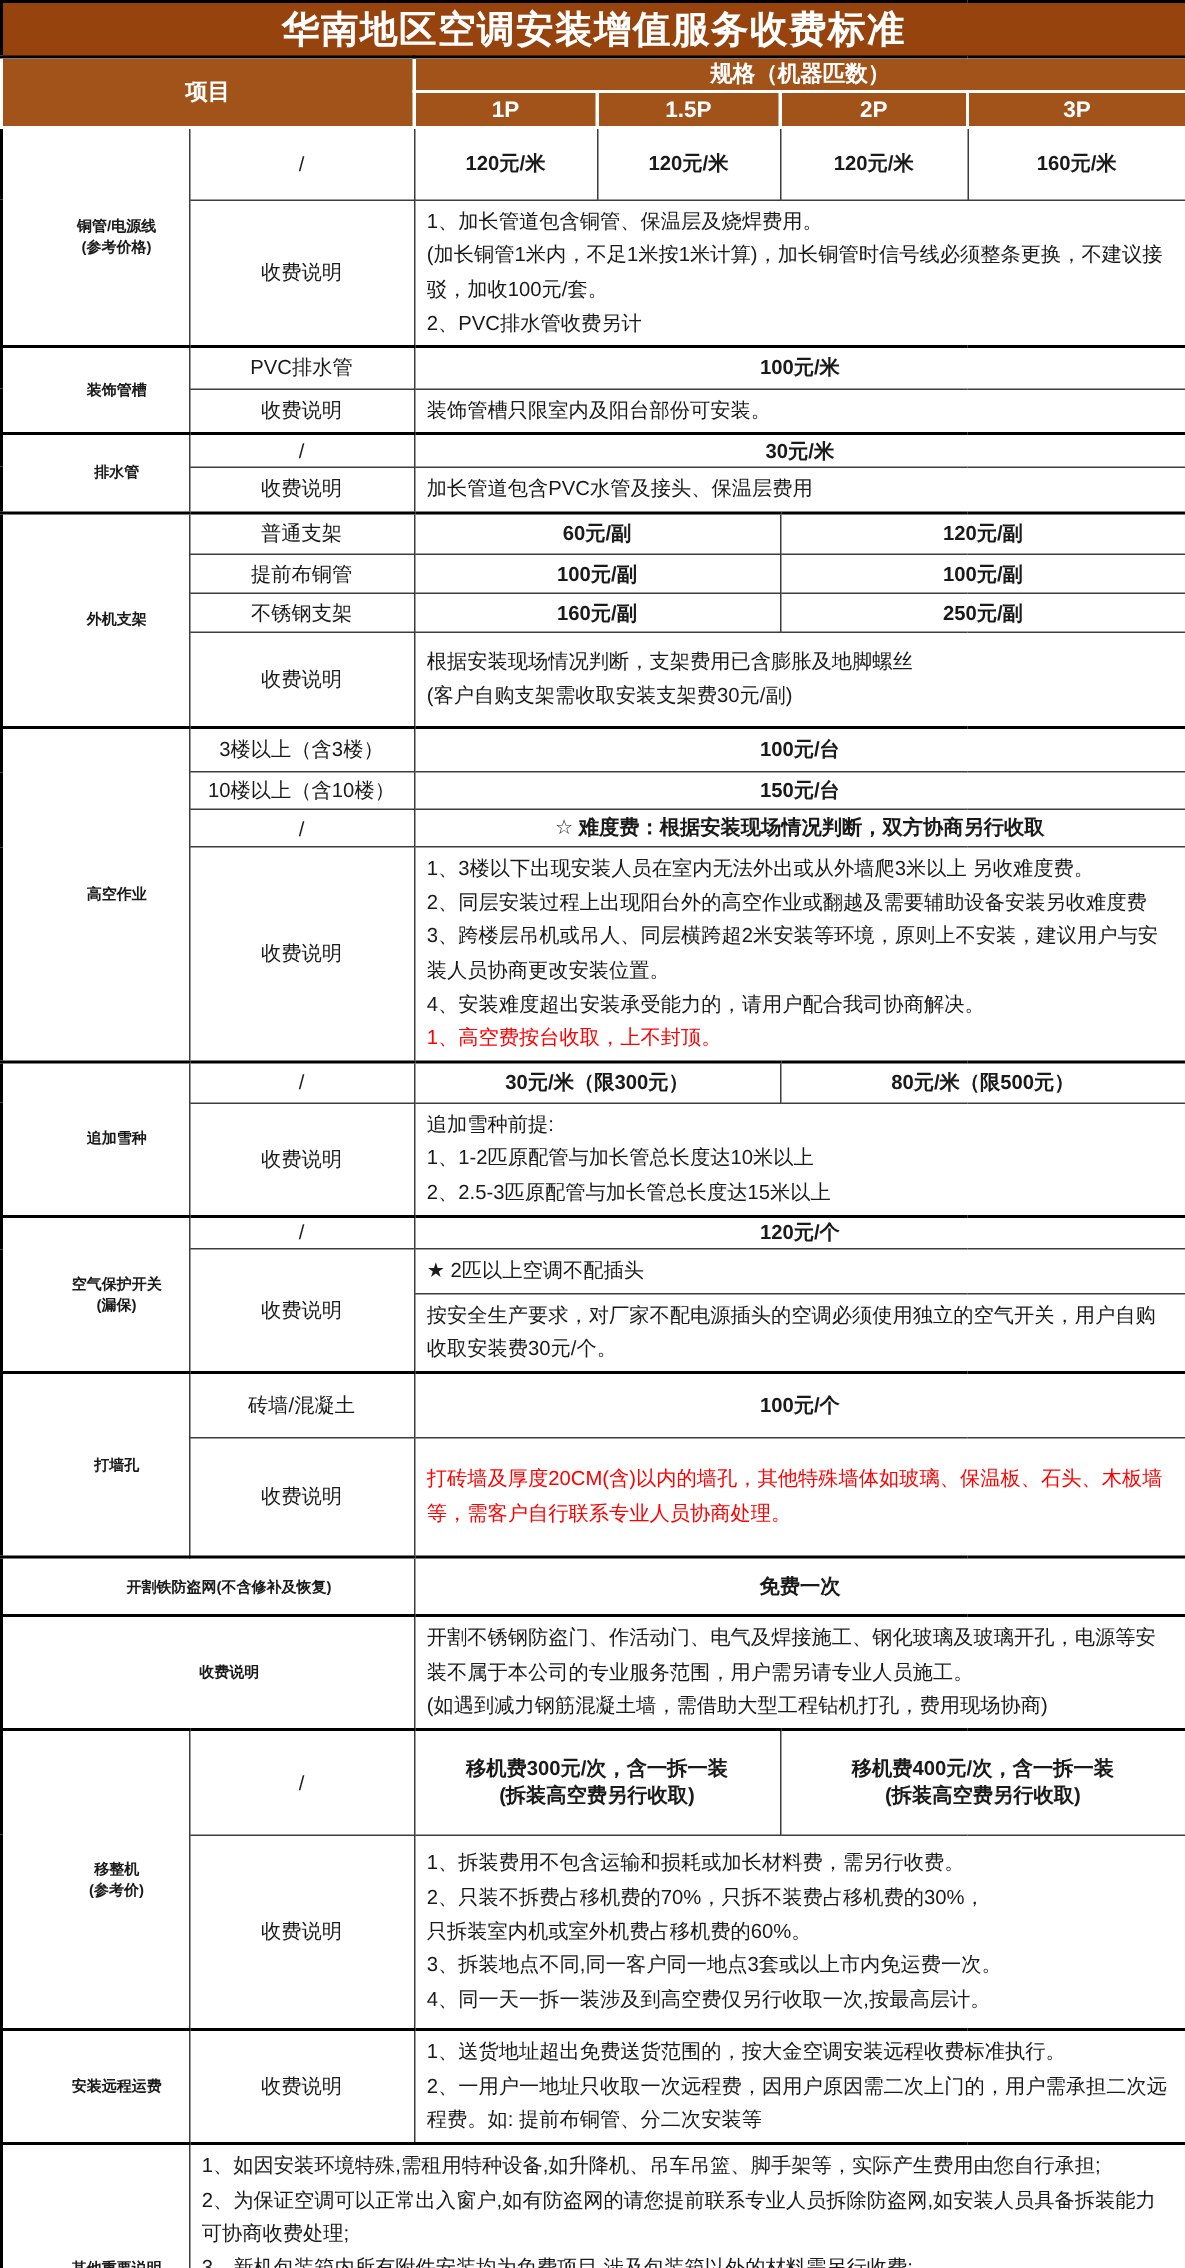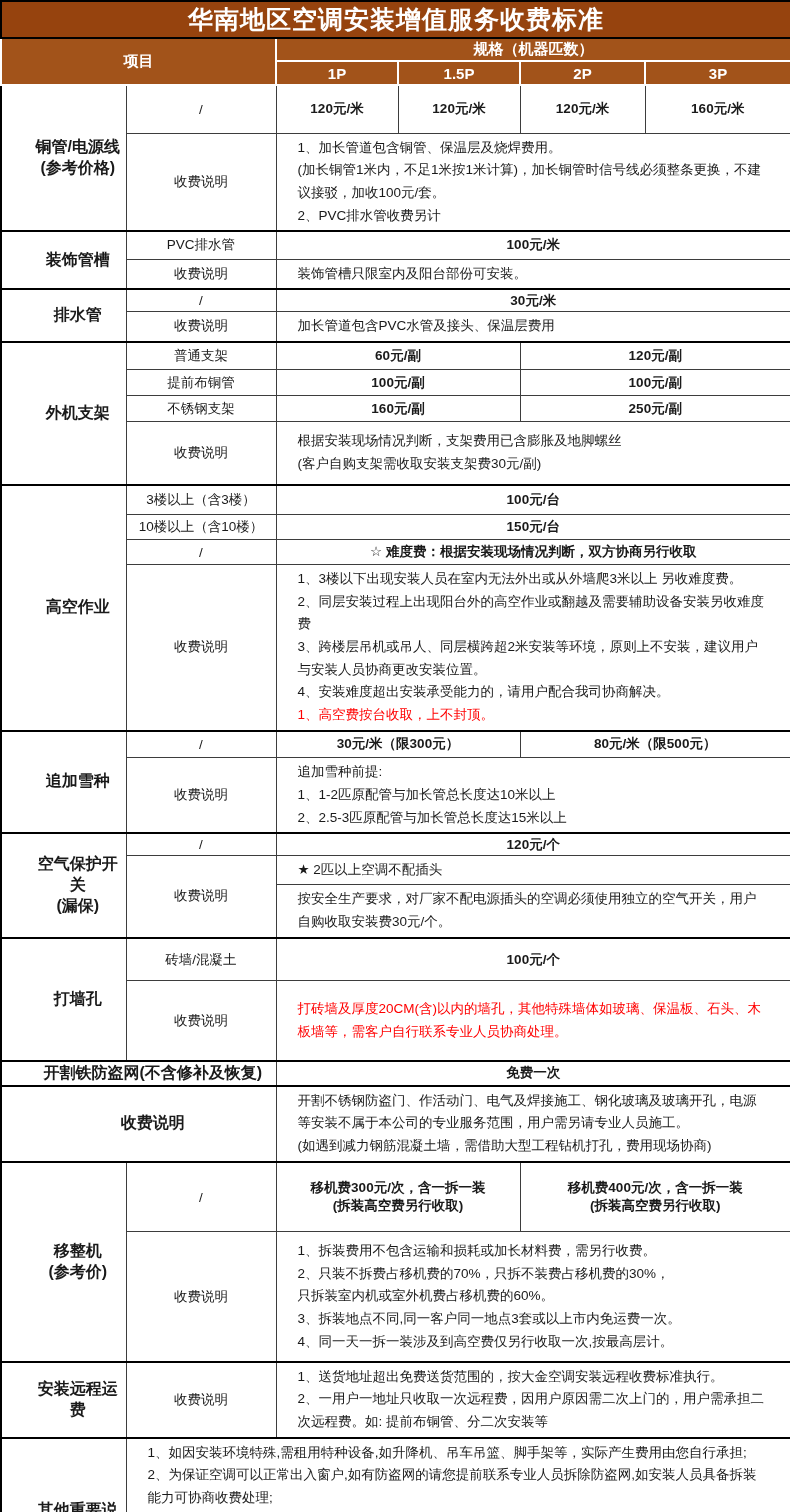--- a/index.html
+++ b/index.html
@@ -40,28 +40,28 @@
     background:var(--header-bg);
     color:#fff;
     font-weight:bold;
     font-size:15px;
     text-align:center;
     border:2px solid #fff;
   }
   td.cat{
     font-weight:bold;
     text-align:center;
-    font-size:16px;
+    font-size:10px;
     padding-left:32px;
   }
   td.sub{text-align:center;}
   td.val{text-align:center;font-weight:bold;}
   td.desc{
     text-align:left;
-    padding:3px 21px;
+    padding:3px 8px;
     line-height:1.68;
   }
   .pre{white-space:pre-line;}
   .red{color:var(--red);}
   tr.sec td{border-top:2px solid #000;}
 </style>
 </head>
 <body>
 
 <table>
@@ -202,21 +202,21 @@
   <tr class="sec" style="height:43px">
     <td rowspan="2" class="cat">打墙孔</td>
     <td class="sub">砖墙/混凝土</td>
     <td colspan="4" class="val">100元/个</td>
   </tr>
   <tr style="height:80px">
     <td class="sub">收费说明</td>
     <td colspan="4" class="desc red">打砖墙及厚度20CM(含)以内的墙孔，其他特殊墙体如玻璃、保温板、石头、木板墙等，需客户自行联系专业人员协商处理。</td>
   </tr>
 
-  <tr class="sec" style="height:25px">
+  <tr class="sec" style="height:39px">
     <td colspan="2" class="cat">开割铁防盗网(不含修补及恢复)</td>
     <td colspan="4" class="val">免费一次</td>
   </tr>
 
   <tr class="sec" style="height:75px">
     <td colspan="2" class="cat">收费说明</td>
     <td colspan="4" class="desc pre">开割不锈钢防盗门、作活动门、电气及焊接施工、钢化玻璃及玻璃开孔，电源等安装不属于本公司的专业服务范围，用户需另请专业人员施工。
 (如遇到减力钢筋混凝土墙，需借助大型工程钻机打孔，费用现场协商)</td>
   </tr>
 

